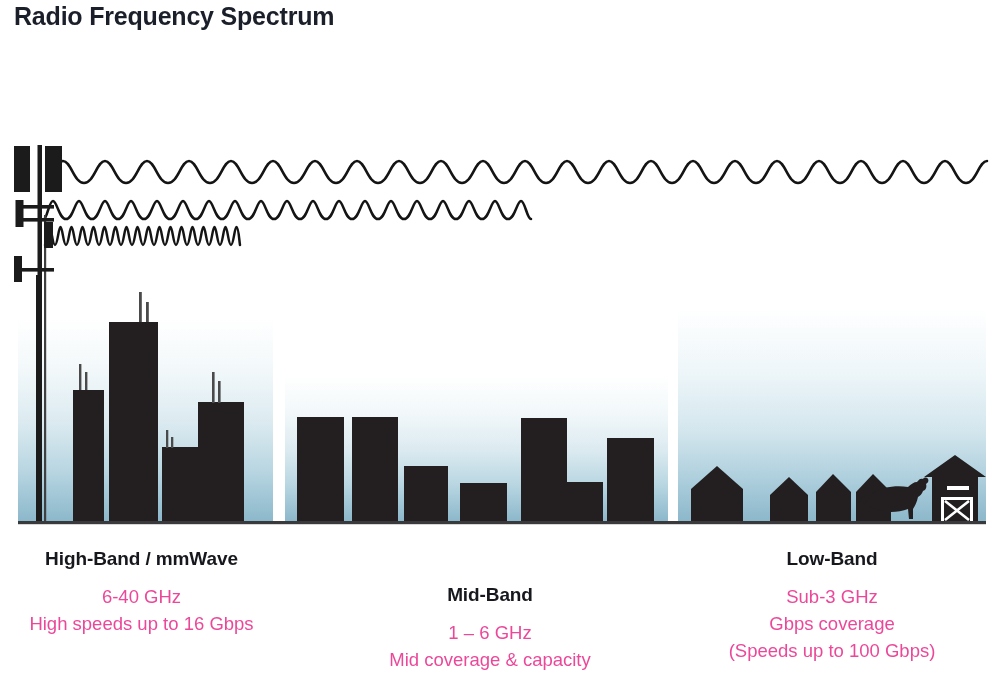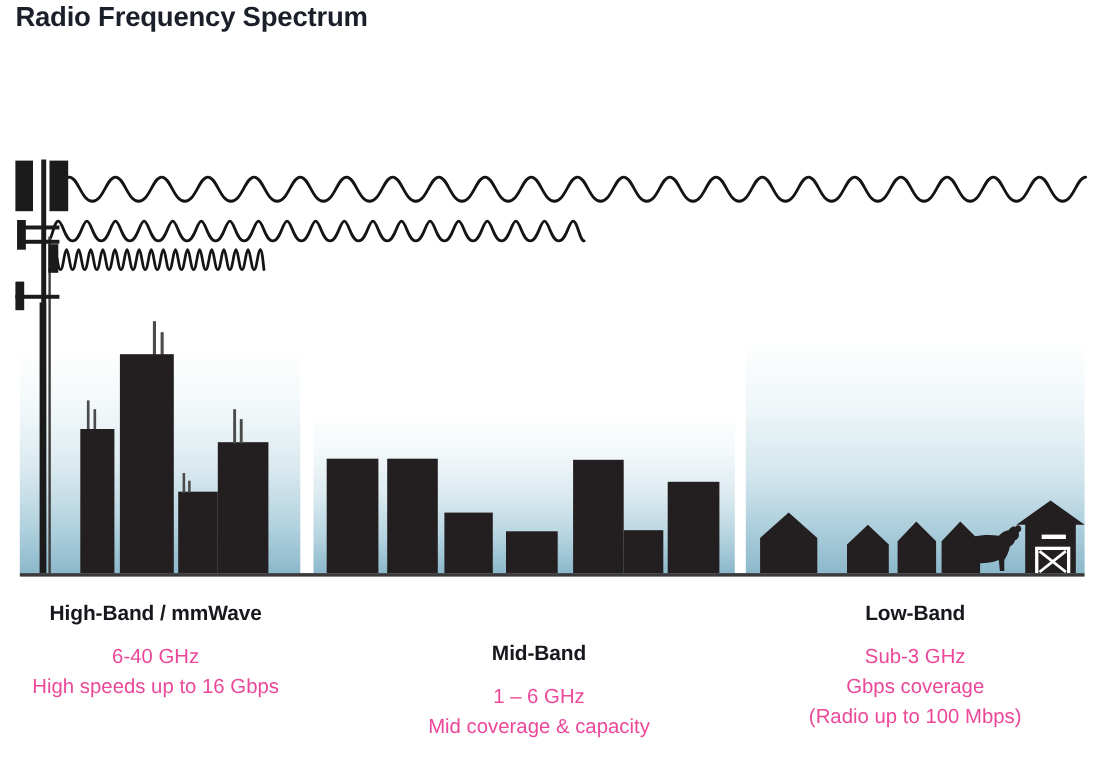--- a/index.html
+++ b/index.html
@@ -291,17 +291,17 @@
       <div>1 – 6 GHz</div>
       <div>Mid coverage &amp; capacity</div>
     </div>
   </div>
 
   <div id="cap-low" class="caption">
     <div class="cap-title">Low-Band</div>
     <div class="cap-lines">
       <div>Sub-3 GHz</div>
       <div>Gbps coverage</div>
-      <div>(Radio up to 100 Mbps)</div>
+      <div>(Speeds up to 100 Gbps)</div>
     </div>
   </div>
 
 </div>
 
 </body></html>

